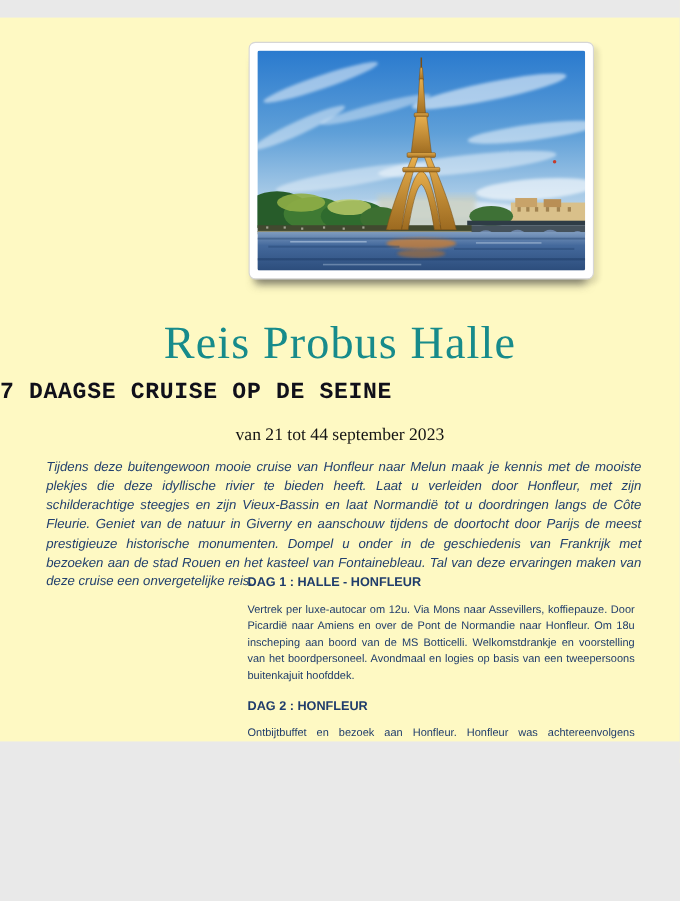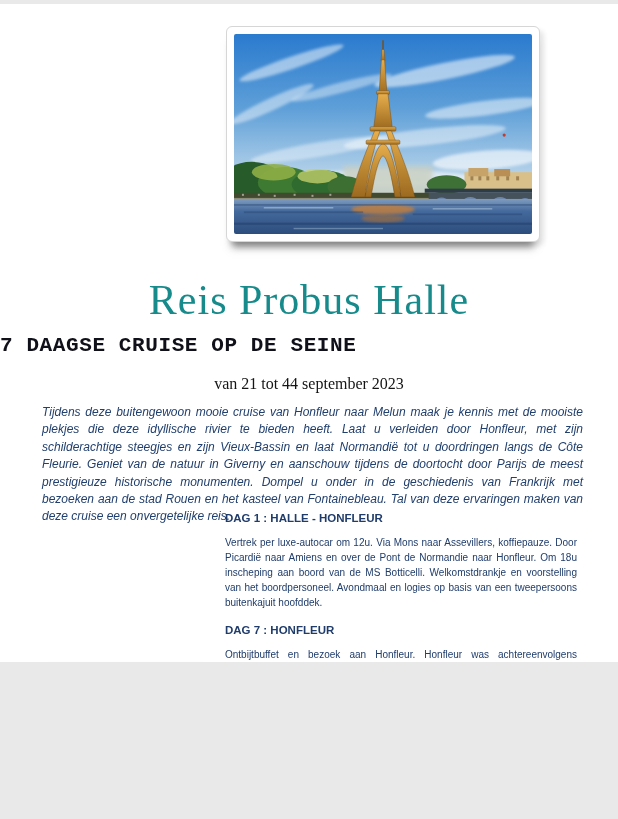--- a/index.html
+++ b/index.html
@@ -1,22 +1,22 @@
 <!DOCTYPE html>
 <html><head>
 <meta charset="utf-8">
 <style>
   html,body{margin:0;padding:0;background:#e9e9e9;}
   .page{
     position:relative;
     width:618px;height:658px;
-    background:#ffffff;
+    background:#fef9c3;
     overflow:hidden;
     font-family:"Liberation Sans", sans-serif;
-    margin:4px auto;
+    margin:16px auto;
   }
   
   .photo-frame{position:absolute;box-sizing:border-box;background:#ffffff;}
   .frame-eiffel{
     left:226px;top:22px;width:314px;height:216px;
     padding:7px;border:1px solid #d6d6d6;border-radius:6px;
     box-shadow:0 11px 8px -6px rgba(60,60,60,.6), 4px 4px 5px rgba(0,0,0,.10);
   }
   .frame-eiffel svg{display:block;width:100%;height:100%;border-radius:2px;}
   .frame-etretat{
@@ -203,21 +203,21 @@
 
   <div class="title">Reis Probus Halle</div>
   <div class="subtitle">7 DAAGSE CRUISE OP DE SEINE</div>
   <div class="date-line">van 21 tot 44 september 2023</div>
 
   <p class="intro">Tijdens deze buitengewoon mooie cruise van Honfleur naar Melun maak je kennis met de mooiste plekjes die deze idyllische rivier te bieden heeft. Laat u verleiden door Honfleur, met zijn schilderachtige steegjes en zijn Vieux-Bassin en laat Normandië tot u doordringen langs de Côte Fleurie.  Geniet van de natuur in Giverny en aanschouw tijdens de doortocht door Parijs de meest prestigieuze historische monumenten. Dompel u onder in de geschiedenis van Frankrijk met bezoeken aan de stad Rouen en het kasteel van Fontainebleau. Tal van deze ervaringen maken van deze cruise een onvergetelijke reis.</p>
 
   <div class="days">
     <h3 class="day-heading">DAG 1 : HALLE - HONFLEUR</h3>
     <p class="day-body">Vertrek per luxe-autocar om 12u. Via Mons naar Assevillers, koffiepauze. Door Picardië naar Amiens en  over de Pont de Normandie naar Honfleur. Om 18u inscheping aan boord van de MS Botticelli. Welkomstdrankje en voorstelling van het boordpersoneel. Avondmaal en logies op basis van een tweepersoons buitenkajuit hoofddek.</p>
-    <h3 class="day-heading h2">DAG 7 : HONFLEUR</h3>
+    <h3 class="day-heading h2">DAG 2 : HONFLEUR</h3>
     <p class="day-body cont">Ontbijtbuffet en bezoek aan Honfleur. Honfleur was achtereenvolgens marktstad van het Hertogdom Normandië, militaire vesting, vertrekhaven voor de grote ontdekkingsreizigers en land van de impressionistische schilders. Lunch aan boord. In de namiddag excursie naar de  Côte Fleurie. De Côte Fleurie loopt van Honfleur tot Deauville en vormt een aaneenschakeling van stranden, kliffen en charmante badsteden. Halte te  Deauville, de “Grande Dame” van deze kustlijn en</p>
   </div>
 
   <div class="photo-frame frame-etretat" title="White cliffs, arch and needle of Étretat on the Normandy coast">
     <svg viewBox="0 0 140 92" preserveAspectRatio="none">
       <defs>
         <linearGradient id="esky" x1="0" y1="0" x2="0" y2="1">
           <stop offset="0" stop-color="#c2ced8"></stop>
           <stop offset="1" stop-color="#e0e8ec"></stop>
         </linearGradient>

